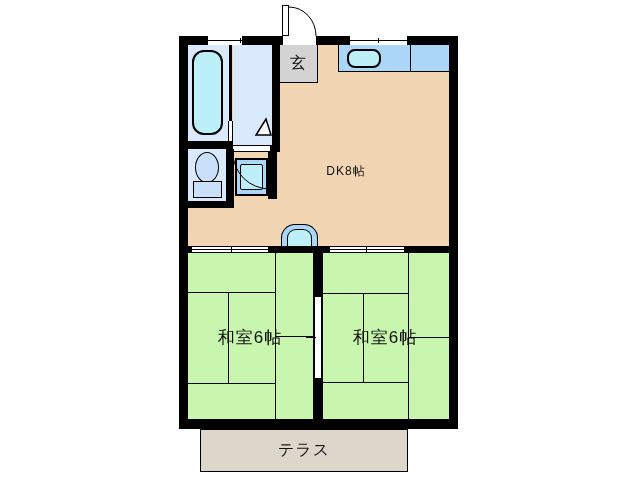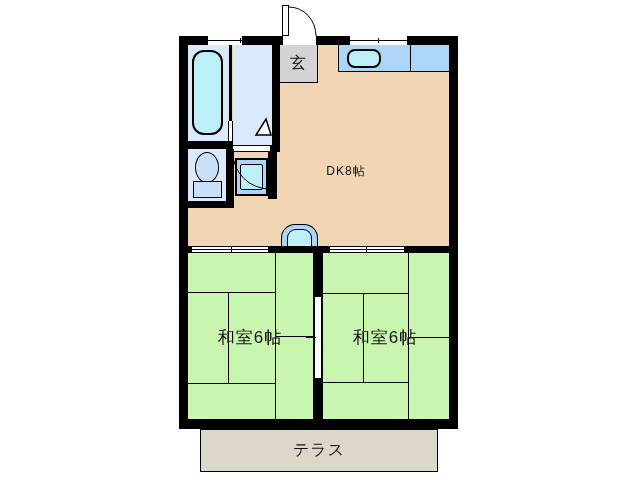--- a/index.html
+++ b/index.html
@@ -92,21 +92,21 @@
   <div class="abs line" style="left:363px;top:293px;width:1px;height:89px;"></div>
   <div class="abs line" style="left:408px;top:337px;width:41px;height:1px;"></div>
 
   <div class="abs lbl" style="left:205px;top:327px;width:90px;height:20px;font-size:17px;">
     <span>和室6帖</span>
   </div>
   <div class="abs lbl" style="left:340px;top:327px;width:90px;height:20px;font-size:17px;">
     <span>和室6帖</span>
   </div>
 
-  <div class="abs lbl" style="left: 200px; top: 429px; width: 238px; height: 43px; border: 1px solid rgb(0, 0, 0); font-size: 16px; background-color: rgb(220, 214, 203);">
+  <div class="abs lbl" style="left: 200px; top: 429px; width: 208px; height: 43px; border: 1px solid rgb(0, 0, 0); font-size: 16px; background-color: rgb(220, 214, 203);">
     <span>テラス</span>
   </div>
 
   <div class="abs" style="left:282px;top:5px;width:7px;height:31px;background:#fff;border:1px solid #000;"></div>
 
   <svg width="638" height="480" viewBox="0 0 638 480">
     <path d="M289,7 A27,29 0 0 1 316,36" fill="none" stroke="#000" stroke-width="1"></path>
     <path d="M233,153 A37,36 0 0 0 270,189" fill="none" stroke="#000" stroke-width="1"></path>
     <path d="M256,135 L271,135 L266,119 Z" fill="#ffffff" stroke="#000" stroke-width="1.5"></path>
   </svg>

